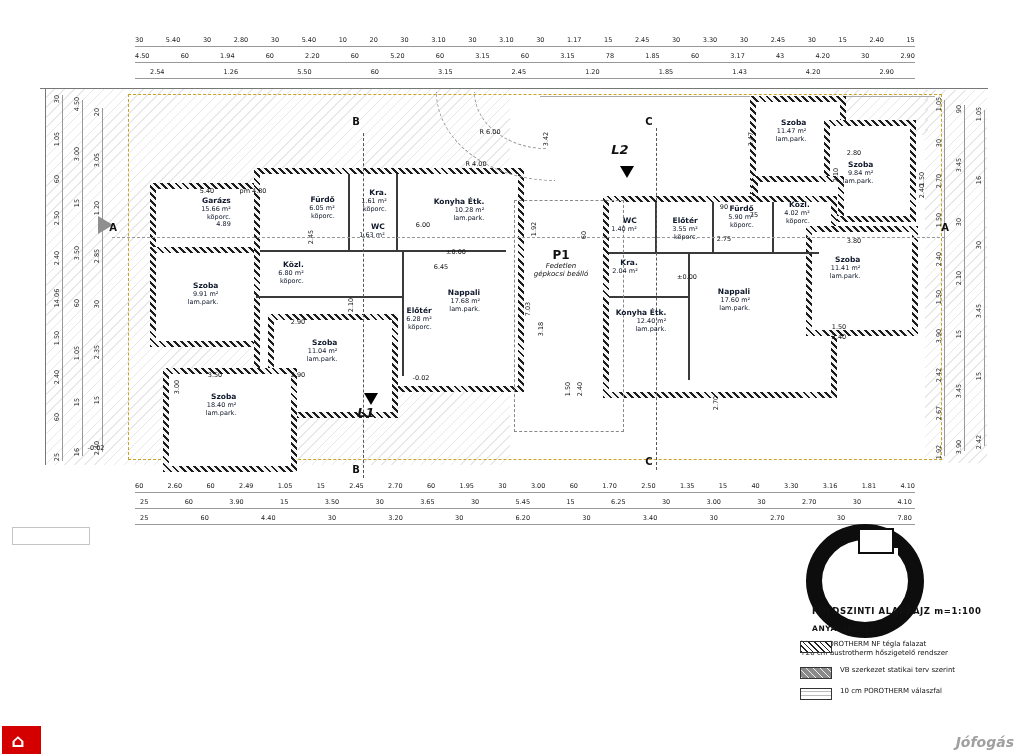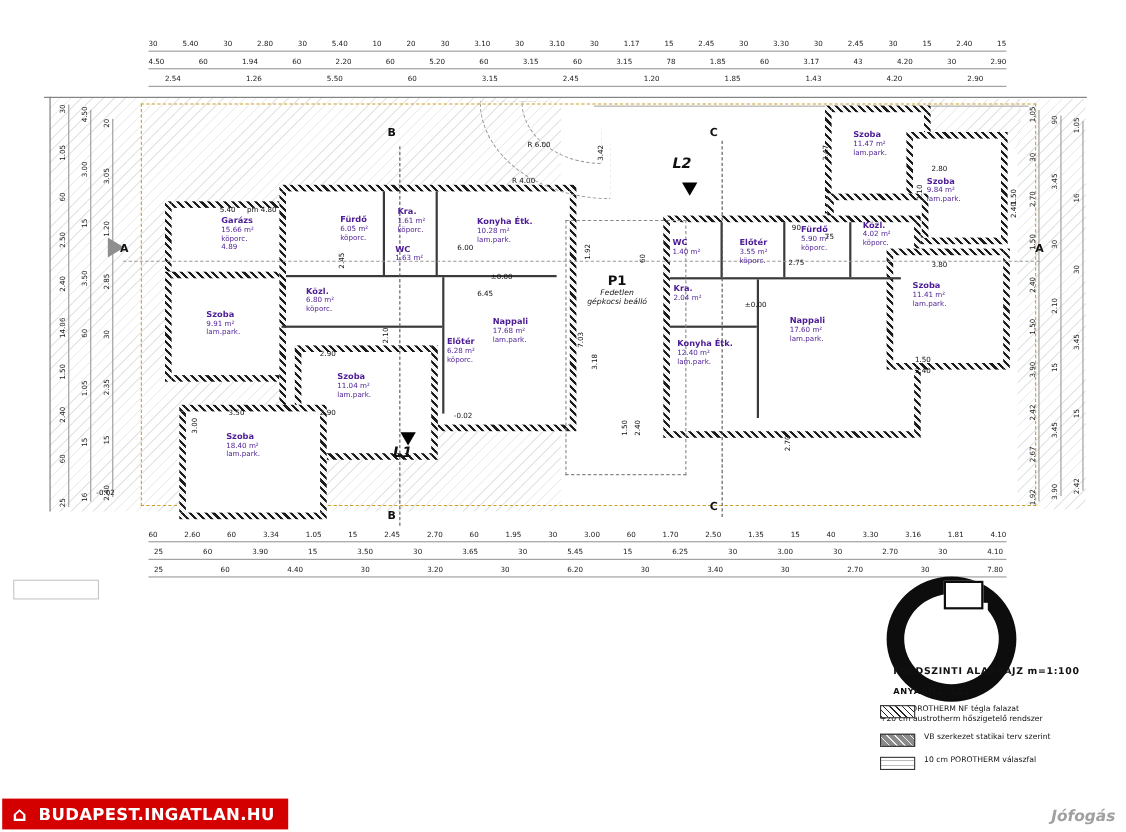--- a/index.html
+++ b/index.html
@@ -12,21 +12,21 @@
   .vline{position:absolute;border-left:1px solid #777;width:0;}
   .dimline-h{position:absolute;border-top:1px solid #999;height:0;}
   .dimline-v{position:absolute;border-left:1px solid #999;width:0;}
   .dim-row{position:absolute;display:flex;justify-content:space-between;color:#1a1a1a;}
   .dim-row span{font-size:6.5px;white-space:nowrap;}
   .dim-col{position:absolute;display:flex;flex-direction:column;justify-content:space-between;align-items:center;color:#1a1a1a;width:14px;}
   .dim-col span{font-size:6.5px;transform:rotate(-90deg);white-space:nowrap;}
   .blk{position:absolute;background:#fff;border:6px solid #3a3a3a;
        border-image:repeating-linear-gradient(45deg,#1c1c1c 0 2px,#f5f5f5 2px 5px) 6;}
   .part{position:absolute;background:#3a3a3a;}
-  .room-label{position:absolute;transform:translate(-50%,-50%);text-align:left;line-height:1.18;color:#4c1d95;z-index:8;}
+  .room-label{position:absolute;transform:translate(-50%,-50%);text-align:right;line-height:1.18;color:#0f172a;z-index:8;}
   .room-name{font-size:7.5px;font-weight:bold;}
   .room-area,.room-floor,.room-extra{font-size:6.5px;}
   .ann{position:absolute;font-size:6.5px;color:#111;transform:translate(-50%,-50%);white-space:nowrap;z-index:8;}
   .ann.rot{transform:translate(-50%,-50%) rotate(-90deg);}
   .marker{position:absolute;font-size:10px;font-weight:bold;color:#111;transform:translate(-50%,-50%);z-index:9;}
   .marker.big{font-size:13px;font-style:italic;}
   .sect{position:absolute;border-left:1px dashed #555;width:0;}
   .sect-h{position:absolute;border-top:1px dashed #999;height:0;}
   .p1dash{position:absolute;border:1px dashed #888;}
   .arc{position:absolute;border-left:1px dashed #999;border-bottom:1px dashed #999;border-bottom-left-radius:100%;}
@@ -136,21 +136,21 @@
       <span>1.20</span>
       <span>1.85</span>
       <span>1.43</span>
       <span>4.20</span>
       <span>2.90</span>
     </div>
   <div class="dim-row" style="left:135px;top:482px;width:780px;">
       <span>60</span>
       <span>2.60</span>
       <span>60</span>
-      <span>3.34</span>
+      <span>2.49</span>
       <span>1.05</span>
       <span>15</span>
       <span>2.45</span>
       <span>2.70</span>
       <span>60</span>
       <span>1.95</span>
       <span>30</span>
       <span>3.00</span>
       <span>60</span>
       <span>1.70</span>
@@ -401,21 +401,21 @@
       </div>
     </div>
   <div>
       <span class="ann" style="left: 490px; top: 132px;">R 6.00</span>
       <span class="ann" style="left: 476px; top: 164px;">R 4.00</span>
       <span class="ann" style="left: 456px; top: 252px;">±0.00</span>
       <span class="ann" style="left: 687px; top: 277px;">±0.00</span>
       <span class="ann" style="left: 421px; top: 378px;">-0.02</span>
       <span class="ann" style="left: 96px; top: 448px;">-0.02</span>
       <span class="ann" style="left: 207px; top: 191px;">5.40</span>
-      <span class="ann" style="left: 228px; top: 191px; padding-left: 20px;">pm 4.80</span>
+      <span class="ann" style="left: 243px; top: 191px; padding-left: 20px;">pm 4.80</span>
       <span class="ann" style="left: 423px; top: 225px;">6.00</span>
       <span class="ann" style="left: 441px; top: 267px;">6.45</span>
       <span class="ann" style="left: 298px; top: 322px;">2.90</span>
       <span class="ann" style="left: 298px; top: 375px;">2.90</span>
       <span class="ann" style="left: 215px; top: 375px;">3.50</span>
       <span class="ann rot" style="left: 177px; top: 387px;">3.00</span>
       <span class="ann rot" style="left: 351px; top: 305px;">2.10</span>
       <span class="ann rot" style="left: 528px; top: 309px;">7.03</span>
       <span class="ann rot" style="left: 541px; top: 329px;">3.18</span>
       <span class="ann rot" style="left: 568px; top: 389px;">1.50</span>
@@ -473,17 +473,16 @@
       <div class="legend-row">
         <span class="swatch thin"></span>
         <span class="legend-text">10 cm POROTHERM válaszfal</span>
       </div>
     </div>
 
   <div class="fold" style="left:12px;top:527px;width:76px;height:16px;"></div>
 
   <div class="wm-left">
     <span class="wm-house">⌂</span>
-    <span>BUDAPEST.INGATLAN.HU</span>
   </div>
   <div class="wm-right">Jófogás</div>
 
 </div>
 
 </body></html>

